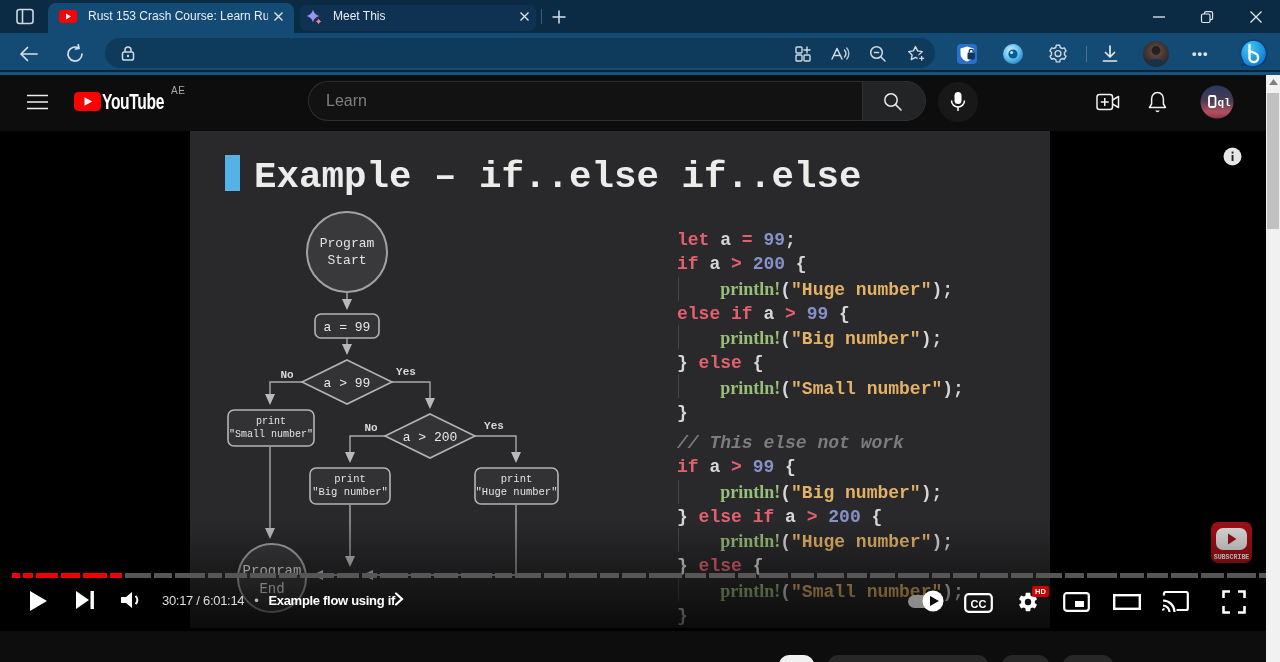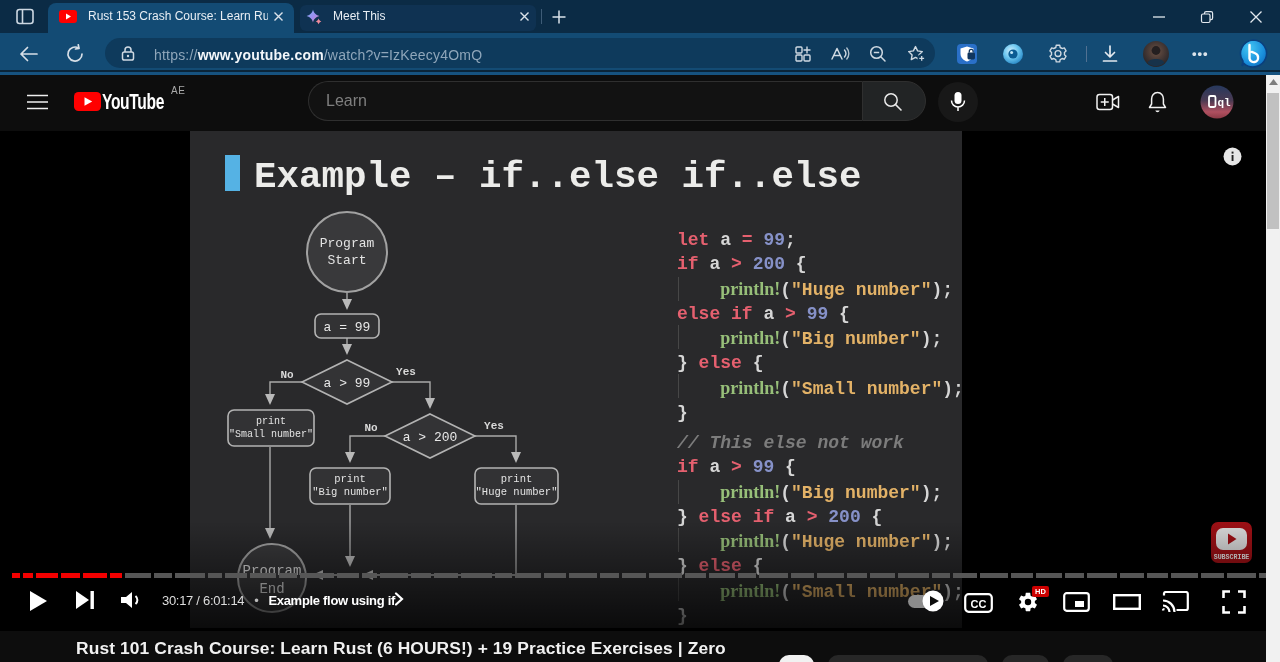--- a/index.html
+++ b/index.html
@@ -22,21 +22,21 @@
 
   
   #masthead { left:0; top:75px; width:1280px; height:56px; background:#0d0d0d; }
   #searchpill { left:308px; top:81px; width:554px; height:40px; border-radius:20px 0 0 20px; background:#121212; border:1px solid #2f2f2f; border-right:none; }
   #searchtxt { left:326px; top:92px; font-size:16px; color:#7f7f7f; }
   #searchbtn { left:862px; top:81px; width:64px; height:40px; border-radius:0 20px 20px 0; background:#222425; border:1px solid #2f2f2f; border-left:1px solid #2f2f2f; }
   #micbtn { left:938px; top:82px; width:40px; height:40px; border-radius:50%; background:#181818; }
 
   
   #player { left:0; top:131px; width:1280px; height:500px; background:#000; }
-  #slide { left:190px; top:0px; width:772px; height:497px; background:#29292b; overflow:hidden; }
+  #slide { left:190px; top:0px; width:860px; height:497px; background:#29292b; overflow:hidden; }
   #cursor { left:35px; top:24px; width:15px; height:36px; background:#55b2e4; }
   #slidetitle { left:64px; top:25px; font-family:"Liberation Mono", monospace; font-weight:bold; font-size:37.5px; color:#ececea; letter-spacing:0; white-space:pre; }
 
   pre.code { position:absolute; font-family:"Liberation Mono", monospace; font-weight:bold; font-size:18px; line-height:24.3px; color:#d6d6d6; }
   pre.code .k { color:#e5606f; }
   pre.code .n { color:#8691c8; }
   pre.code .s { color:#e3b267; }
   pre.code .f { color:#97bf79;font-family:Liberation Serif, serif; }
   pre.code .c { color:#7c7c7c; font-style:italic; }
   .guide { position:absolute; width:1px; background:#474747; }
@@ -120,21 +120,20 @@
   <svg class="abs" style="left:65px;top:44px" width="20" height="20" viewBox="0 0 20 20">
     <path d="M17 10 A7 7 0 1 1 13.5 3.95" fill="none" stroke="#d7dfe7" stroke-width="1.7" stroke-linecap="round"></path>
     <path d="M13.3 0.8 L14 4.3 L10.5 5" fill="none" stroke="#d7dfe7" stroke-width="1.7" stroke-linecap="round" stroke-linejoin="round"></path>
   </svg>
   <div class="abs" id="urlpill"></div>
   <svg class="abs" style="left:120px;top:45px" width="16" height="17" viewBox="0 0 16 17">
     <rect x="2.5" y="7" width="11" height="8" rx="1.8" fill="none" stroke="#cfd9e2" stroke-width="1.5"></rect>
     <path d="M5 7 V5 A3 3 0 0 1 11 5 V7" fill="none" stroke="#cfd9e2" stroke-width="1.5"></path>
     <circle cx="8" cy="11" r="1.2" fill="#cfd9e2"></circle>
   </svg>
-  <div class="abs" id="urltxt">https://<b>www.youtube.com</b>/watch?v=IzKeecy4OmQ</div>
 
   <svg class="abs" style="left:793px;top:44px" width="20" height="20" viewBox="0 0 20 20">
     <rect x="3" y="3" width="6" height="6" rx="1" fill="none" stroke="#cfd9e2" stroke-width="1.4"></rect>
     <rect x="3" y="11" width="6" height="6" rx="1" fill="none" stroke="#cfd9e2" stroke-width="1.4"></rect>
     <rect x="11" y="11" width="6" height="6" rx="1" fill="none" stroke="#cfd9e2" stroke-width="1.4"></rect>
     <path d="M14 2.5 V9.5 M10.5 6 H17.5" stroke="#cfd9e2" stroke-width="1.4"></path>
   </svg>
   <svg class="abs" style="left:830px;top:44px" width="20" height="20" viewBox="0 0 20 20">
     <path d="M2 15 L7 4.5 L12 15 M3.6 11.5 H10.4" fill="none" stroke="#cfd9e2" stroke-width="1.5" stroke-linecap="round" stroke-linejoin="round"></path>
     <path d="M14.5 6 A5.5 5.5 0 0 1 14.5 13" fill="none" stroke="#cfd9e2" stroke-width="1.4" stroke-linecap="round"></path>
@@ -446,21 +445,20 @@
       <path d="M3 4.5 V2.5 A1.8 1.8 0 0 1 4.8 1 H25 A1.8 1.8 0 0 1 26.8 2.8 V17.2 A1.8 1.8 0 0 1 25 19 H15.5" fill="none" stroke="#ffffff" stroke-width="2.2"></path>
       <path d="M2 19.5 A1.5 1.5 0 0 1 3.5 18 M2 14.5 A6.5 6.5 0 0 1 8.5 21 M2 9.5 A11.5 11.5 0 0 1 13.5 21" fill="none" stroke="#ffffff" stroke-width="2.2"></path>
     </svg>
 
     <svg class="abs" style="left:1222px;top:459px" width="24" height="24" viewBox="0 0 24 24">
       <path d="M1.5 8 V1.5 H8 M16 1.5 H22.5 V8 M22.5 16 V22.5 H16 M8 22.5 H1.5 V16" fill="none" stroke="#ffffff" stroke-width="2.6"></path>
     </svg>
   </div>
 
   <div class="abs" id="below">
-    <div class="abs" id="vidtitle">Rust 101 Crash Course: Learn Rust (6 HOURS!) + 19 Practice Exercises | Zero</div>
     <div class="pill" style="left:779px;width:35px;background:#f1f1f1"></div>
     <div class="pill" style="left:828px;width:160px"></div>
     <div class="pill" style="left:1002px;width:47px"></div>
     <div class="pill" style="left:1063px;width:50px"></div>
   </div>
 
   <div class="abs" id="scroll"></div>
   <div class="abs" id="thumb"></div>
   <svg class="abs" style="left:1269px;top:79px" width="9" height="6" viewBox="0 0 9 6">
     <polygon points="4.5,0 9,6 0,6" fill="#7e7e7e"></polygon>

